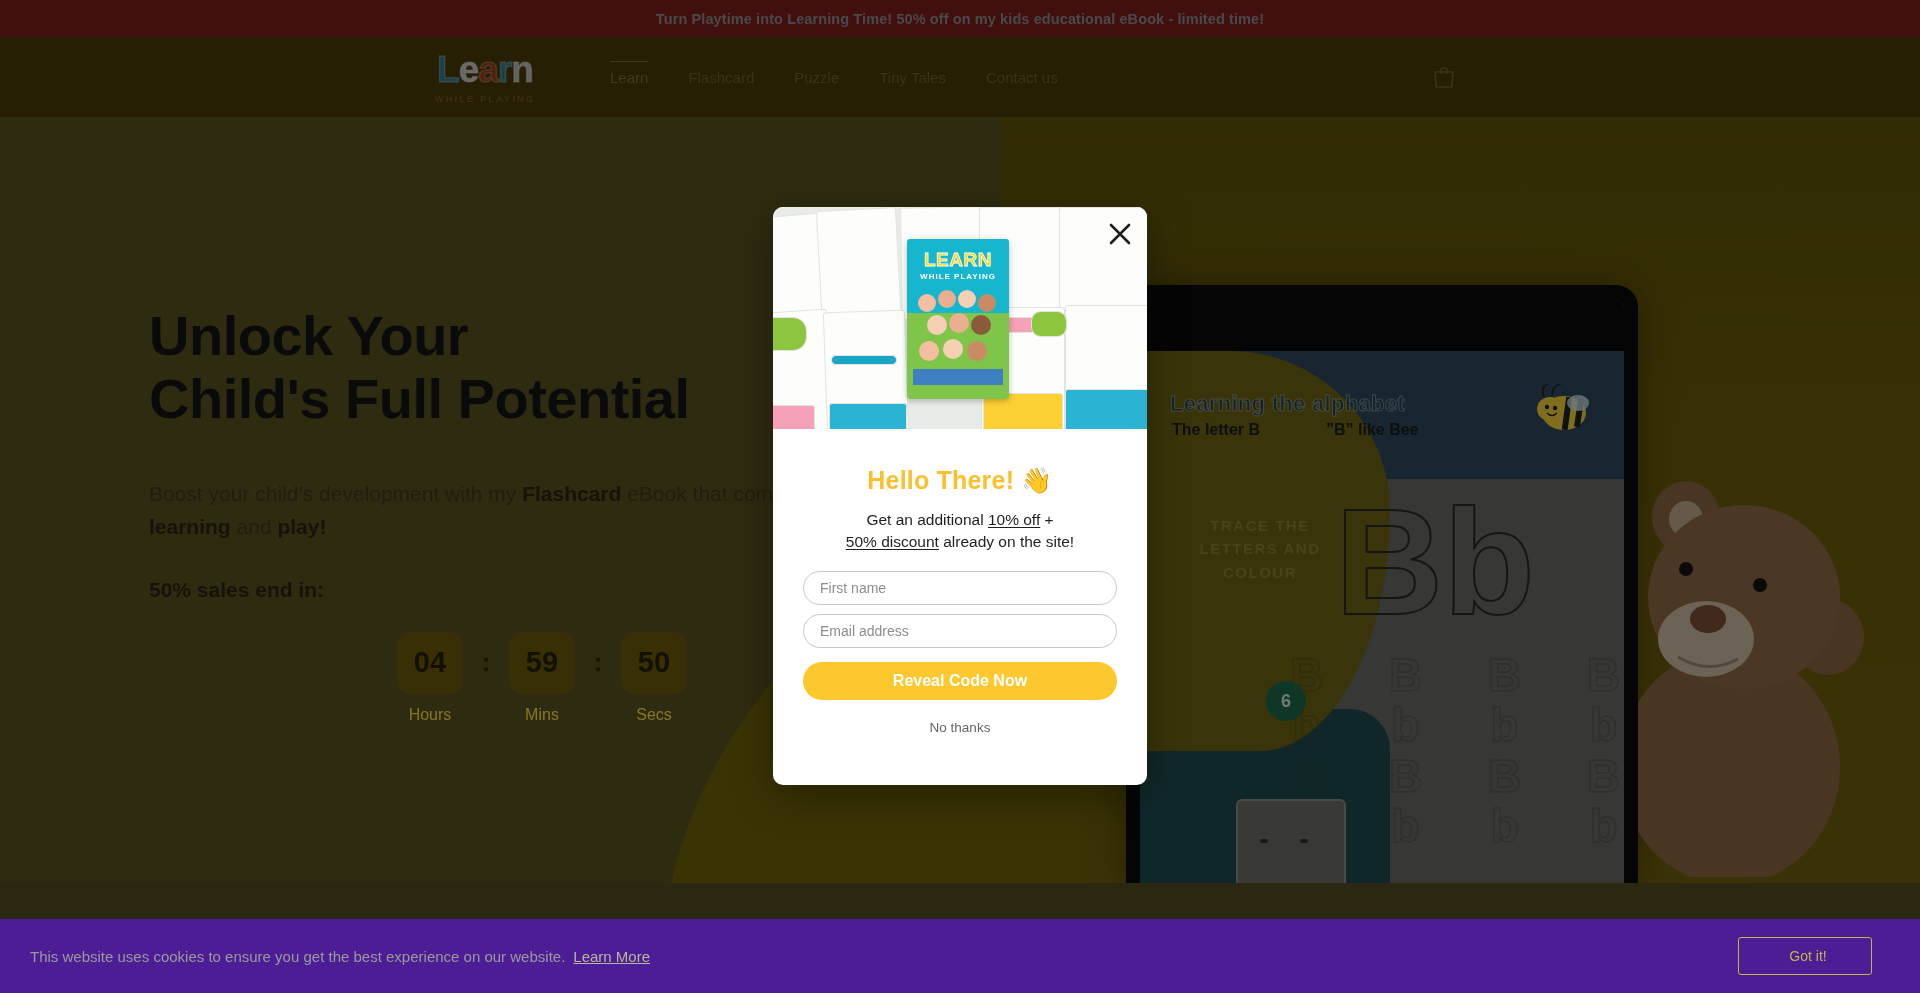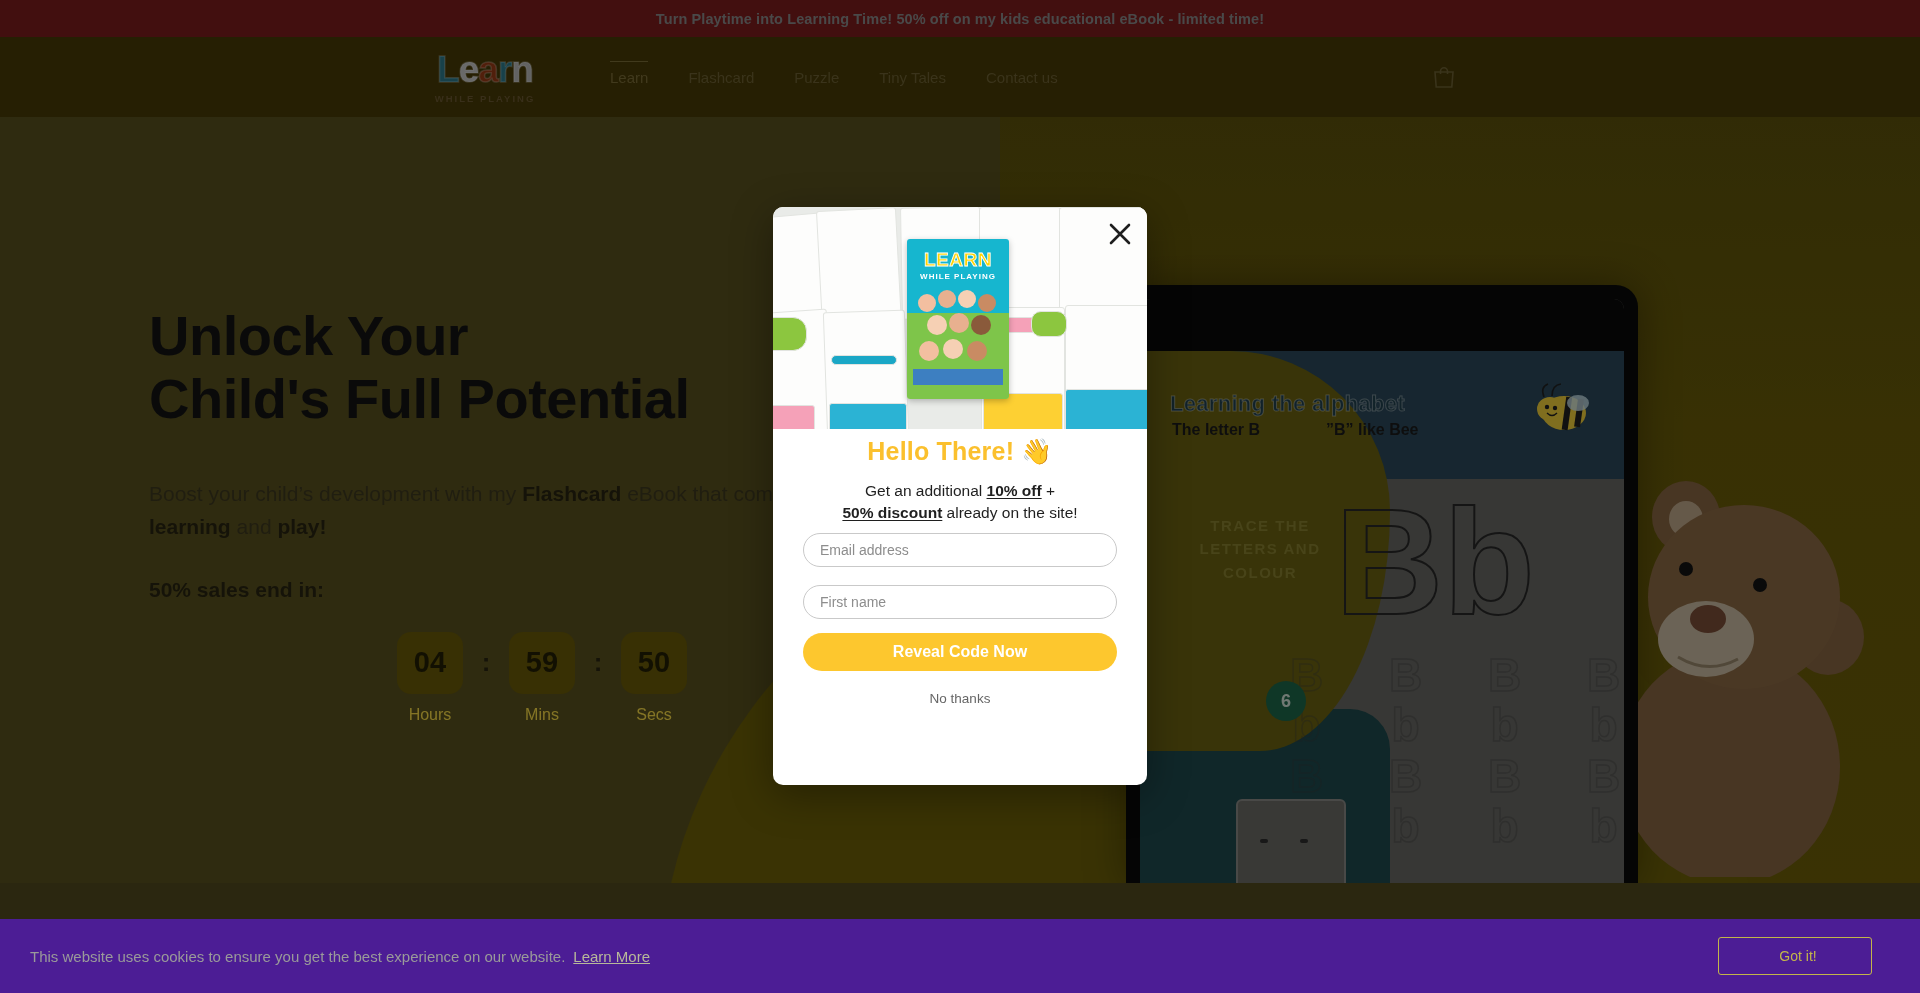--- a/index.html
+++ b/index.html
@@ -217,28 +217,28 @@
   }
   .bc-wp {
     position:absolute; left:0; right:0; top:33px; text-align:center;
     font-size:8px; font-weight:800; color:#ffffff; letter-spacing:1px;
   }
   .bc-kids { position:absolute; left:6px; top:46px; width:90px; height:100px; }
   .modal-close {
     position: absolute; right: 14px; top: 14px; width: 26px; height: 26px;
     cursor: pointer; z-index: 3;
   }
-  .modal-body { padding: 8px 30px 0 30px; text-align: center; }
+  .modal-body { padding: 37px 30px 0 30px; text-align: center; }
   .modal-title {
     font-size: 25px; font-weight: 800; color: #fbc02d; letter-spacing:.2px;
   }
   .modal-sub {
     margin-top: 14px; font-size: 15.5px; color: #1f1f1f; line-height: 1.42;
   }
-  .modal-sub u { text-decoration: underline; font-weight: 700; text-underline-offset:2px; }
+  .modal-sub u { text-decoration: underline; font-weight: 400; text-underline-offset:2px; }
   .field {
     display:block; width: 100%; height: 34px; margin-top: 18px;
     border: 1px solid #c9c9c9; border-radius: 18px;
     padding: 0 16px; font-size: 14px; color:#333; outline:none;
     font-family: "Liberation Sans", sans-serif; background:#fff;
   }
   .field::placeholder { color: #8d8d8d; }
   .field.second { margin-top: 9px; }
   .cta {
     display:block; width: 100%; height: 38px; margin-top: 14px;
@@ -260,21 +260,21 @@
   }
   .cookie-text {
     margin-left: 30px; font-size: 15px; color: #9a9a9a;
   }
   .cookie-link {
     margin-left: 8px; color: #b8b89a; text-decoration: underline; cursor:pointer;
     font-size: 15px;
   }
   .cookie-btn {
     position:absolute; right: 48px; top: 18px;
-    width: 154px; height: 38px; background: transparent;
+    width: 134px; height: 38px; background: transparent;
     border: 1px solid #c3b64a; color: #c3b64a; border-radius: 3px;
     font-size: 14px; cursor: pointer; font-family:"Liberation Sans", sans-serif;padding-left:6px;
   }
 </style>
 </head>
 <body>
 
 <div id="page">
 
   <div class="announce">
@@ -451,22 +451,22 @@
         <path d="M4 4 L22 22 M22 4 L4 22" stroke="#1e1e1e" stroke-width="2.6" stroke-linecap="round"></path>
       </svg>
     </div>
 
     <div class="modal-body">
       <div class="modal-title">Hello There! 👋</div>
       <div class="modal-sub">
         <span>Get an additional </span><u>10% off</u><span> +</span><br>
         <u>50% discount</u><span> already on the site!</span>
       </div>
+      <input class="field" type="text" placeholder="First name" style="">
       <input class="field second" type="email" placeholder="Email address" style="">
-      <input class="field" type="text" placeholder="First name" style="">
       <button class="cta">Reveal Code Now</button>
       <button class="no-thanks">No thanks</button>
     </div>
   </div>
 
   <div class="cookie">
     <span class="cookie-text">This website uses cookies to ensure you get the best experience on our website.</span>
     <a class="cookie-link" href="#">Learn More</a>
     <button class="cookie-btn">Got it!</button>
   </div>

